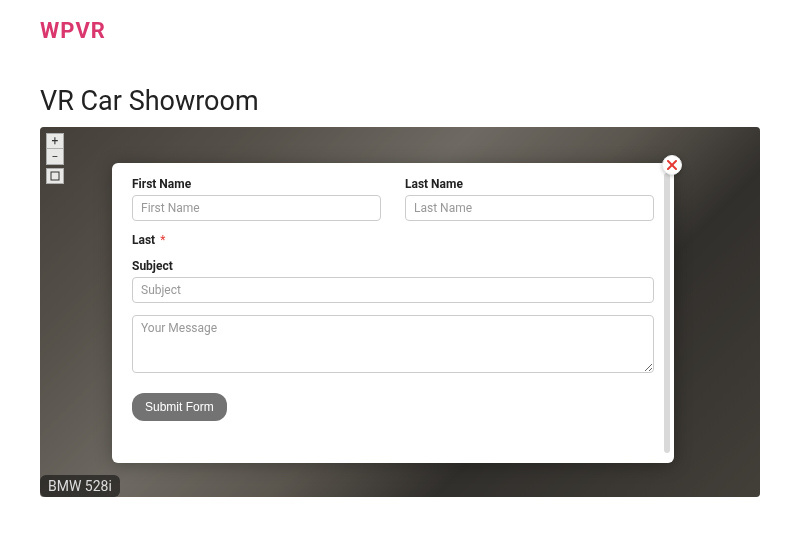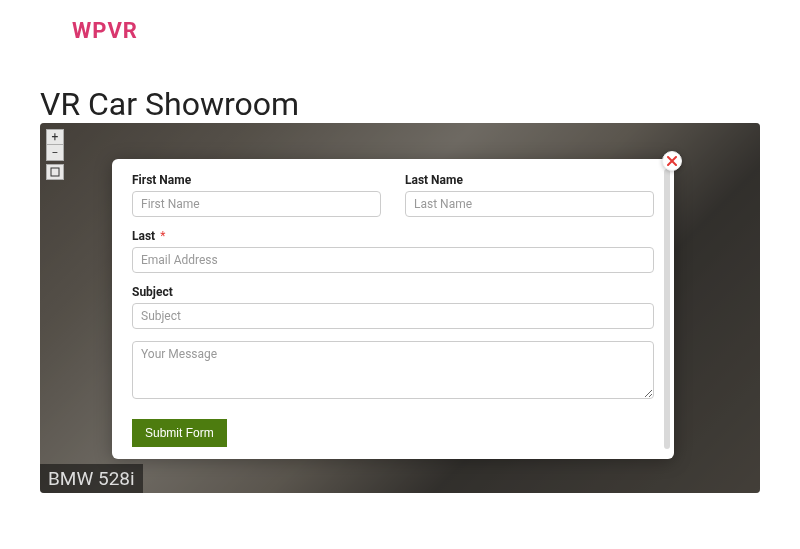--- a/index.html
+++ b/index.html
@@ -12,26 +12,26 @@
   }
   .page {
     padding: 18px 40px 0 40px;
   }
   .brand {
     color: #d9376e;
     font-weight: 700;
     font-size: 22px;
     letter-spacing: 1px;
     margin-bottom: 42px;
-    margin-left: 32px;
   }
   .page-title {
-    font-size: 32px;
+    font-size: 27px;
     font-weight: 400;
     color: #222;
+    margin-bottom: 10px;
   }
   .vr-viewer {
     position: relative;
     width: 100%;
     height: 370px;
     border-radius: 4px;
     overflow: hidden;
     background: linear-gradient(135deg, #6b6257 0%, #8a8174 20%, #b8b0a3 40%, #948b7d 55%, #4a4640 70%, #6a6358 100%);
   }
   .vr-overlay-dark {
@@ -66,23 +66,24 @@
   .vr-ctrl-fs {
     margin-top: 3px;
     border-top: 1px solid rgba(0,0,0,0.25) !important;
   }
   .vr-caption {
     position: absolute;
     left: 0;
     bottom: 0;
     background: rgba(0,0,0,0.5);
     color: #ddd;
-    font-size: 19px;
+    font-size: 14px;
     padding: 3px 8px;
     z-index: 2;
+    border-radius: 6px;
   }
   .modal {
     position: absolute;
     top: 36px;
     left: 72px;
     width: 562px;
     height: 300px;
     background: #fff;
     border-radius: 6px;
     box-shadow: 0 2px 18px rgba(0,0,0,0.3);
@@ -141,24 +142,24 @@
     font-family: inherit;
   }
   .form-input::placeholder, .form-textarea::placeholder {
     color: #999;
   }
   .form-textarea {
     height: 58px;
     resize: vertical;
   }
   .submit-btn {
-    background: #4d7c0f;
+    background: #737373;
     color: #fff;
     border: none;
-    border-radius: 0;
+    border-radius: 12px;
     padding: 7px 13px;
     font-size: 12px;
     cursor: pointer;
     margin-top: 4px;
   }
 </style>
 </head>
 <body>
 
 <div class="page">
@@ -197,21 +198,20 @@
           <label class="form-label">Last Name</label>
           <input class="form-input" type="text" placeholder="Last Name" style="">
         </div>
       </div>
 
       <div class="form-group">
         <label class="form-label">
           <span>Last</span>
           <span class="req">*</span>
         </label>
-        <input class="form-input" type="text" placeholder="Email Address" style="">
       </div>
 
       <div class="form-group">
         <label class="form-label">Subject</label>
         <input class="form-input" type="text" placeholder="Subject" style="">
       </div>
 
       <div class="form-group">
         <textarea class="form-textarea" placeholder="Your Message" style=""></textarea>
       </div>

